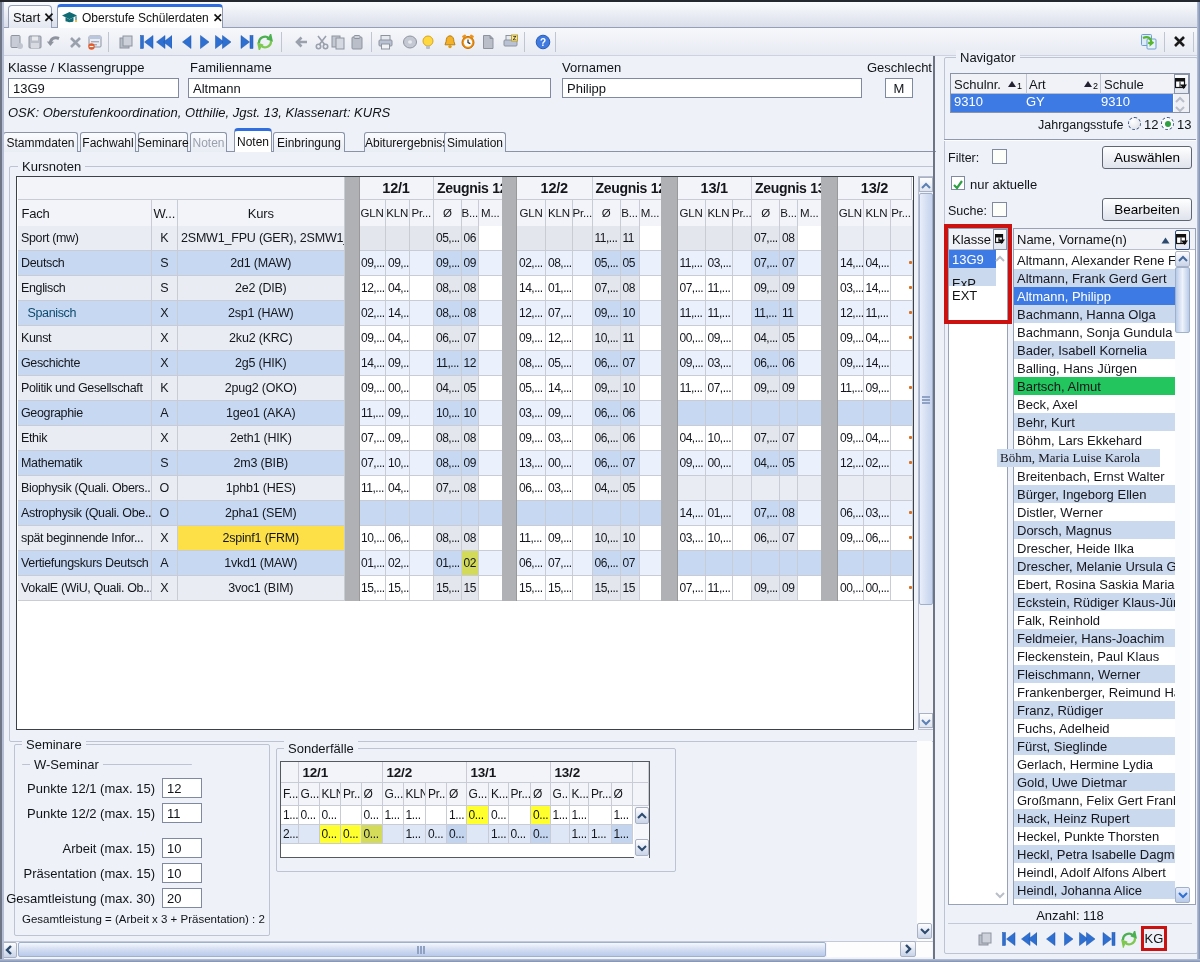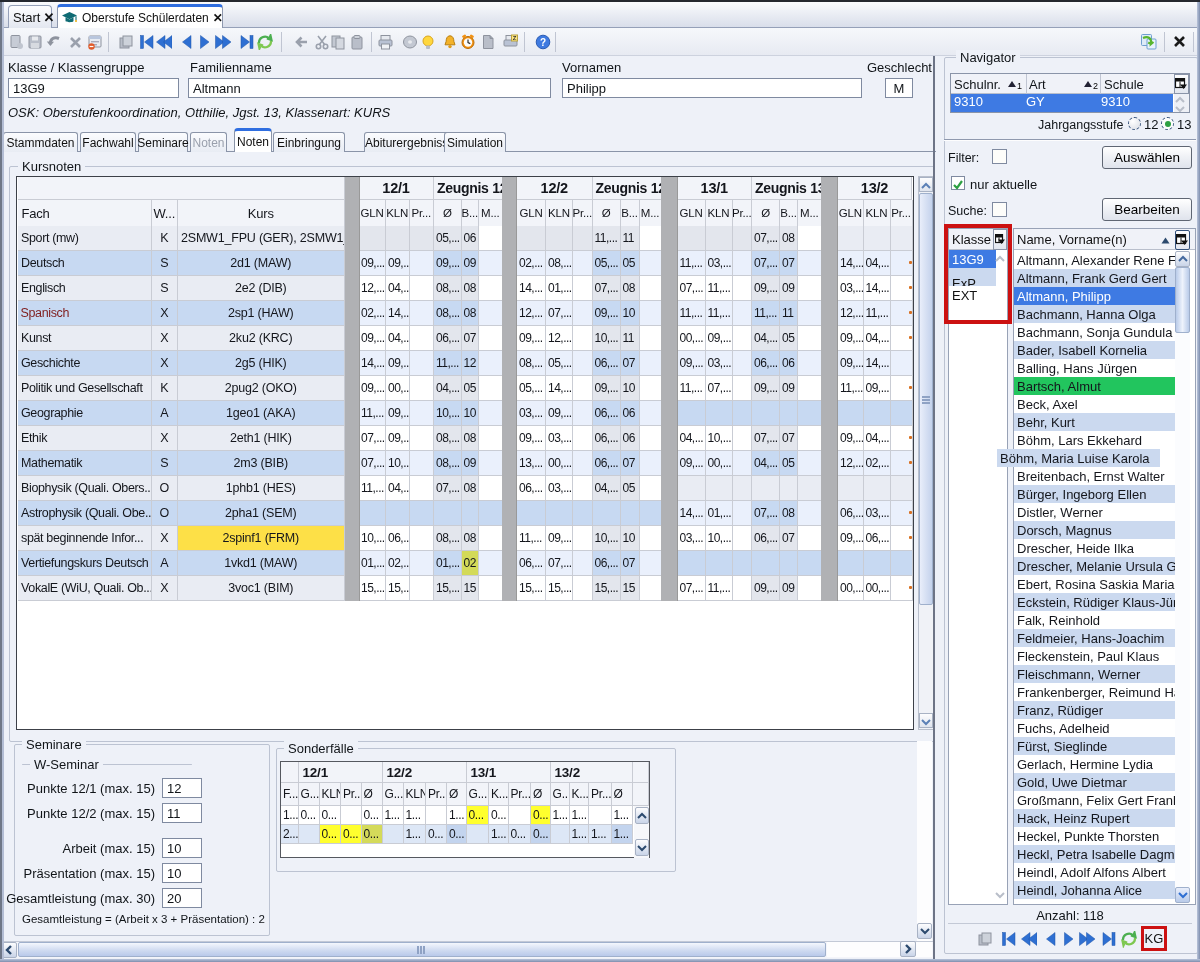--- a/index.html
+++ b/index.html
@@ -335,21 +335,21 @@
 <div class="cell" style="left:639.5px;top:276px;width:22.0px;height:25px;background:#ffffff;justify-content:flex-start;padding-left:2px;font-size:12px;color:#14161c;letter-spacing:-0.5px;"></div>
 <div class="cell" style="left:677.5px;top:276px;width:28.0px;height:25px;background:#ffffff;justify-content:flex-start;padding-left:2px;font-size:12px;color:#14161c;letter-spacing:-0.5px;">07,...</div>
 <div class="cell" style="left:705.5px;top:276px;width:27.0px;height:25px;background:#ffffff;justify-content:flex-start;padding-left:2px;font-size:12px;color:#14161c;letter-spacing:-0.5px;">11,...</div>
 <div class="cell" style="left:732.5px;top:276px;width:19.5px;height:25px;background:#ffffff;justify-content:flex-start;padding-left:2px;font-size:12px;color:#14161c;letter-spacing:-0.5px;"></div>
 <div class="cell" style="left:752px;top:276px;width:28px;height:25px;background:#e3e6ed;justify-content:flex-start;padding-left:2px;font-size:12px;color:#14161c;letter-spacing:-0.5px;">09,...</div>
 <div class="cell" style="left:780px;top:276px;width:18px;height:25px;background:#e3e6ed;justify-content:flex-start;padding-left:2px;font-size:12px;color:#14161c;letter-spacing:-0.5px;">09</div>
 <div class="cell" style="left:798px;top:276px;width:23.5px;height:25px;background:#ffffff;justify-content:flex-start;padding-left:2px;font-size:12px;color:#14161c;letter-spacing:-0.5px;"></div>
 <div class="cell" style="left:838px;top:276px;width:25.5px;height:25px;background:#ffffff;justify-content:flex-start;padding-left:2px;font-size:12px;color:#14161c;letter-spacing:-0.5px;">03,...</div>
 <div class="cell" style="left:863.5px;top:276px;width:27.0px;height:25px;background:#ffffff;justify-content:flex-start;padding-left:2px;font-size:12px;color:#14161c;letter-spacing:-0.5px;">14,...</div>
 <div class="cell" style="left:890.5px;top:276px;width:22.0px;height:25px;background:#ffffff;justify-content:flex-start;padding-left:2px;font-size:12px;color:#14161c;letter-spacing:-0.5px;"></div>
-<div class="cell" style="left:17.5px;top:301px;width:134.0px;height:25px;background:#c7d9f2;justify-content:flex-start;padding-left:3px;font-size:12.5px;color:#7f1d1d;letter-spacing:-0.35px;">Spanisch</div>
+<div class="cell" style="left:17.5px;top:301px;width:134.0px;height:25px;background:#c7d9f2;justify-content:flex-start;padding-left:10px;font-size:12.5px;color:#0c4a6e;letter-spacing:-0.35px;">Spanisch</div>
 <div class="cell" style="left:151.5px;top:301px;width:26.5px;height:25px;background:#c7d9f2;justify-content:center;font-size:12.5px;color:#14161c;">X</div>
 <div class="cell" style="left:178px;top:301px;width:166.5px;height:25px;background:#c7d9f2;justify-content:center;font-size:12.5px;color:#14161c;">2sp1 (HAW)</div>
 <div class="cell" style="left:359px;top:301px;width:27px;height:25px;background:#eaf0fc;justify-content:flex-start;padding-left:2px;font-size:12px;color:#14161c;letter-spacing:-0.5px;">02,...</div>
 <div class="cell" style="left:386px;top:301px;width:23.5px;height:25px;background:#eaf0fc;justify-content:flex-start;padding-left:2px;font-size:12px;color:#14161c;letter-spacing:-0.5px;">14,...</div>
 <div class="cell" style="left:409.5px;top:301px;width:24.5px;height:25px;background:#eaf0fc;justify-content:flex-start;padding-left:2px;font-size:12px;color:#14161c;letter-spacing:-0.5px;"></div>
 <div class="cell" style="left:434px;top:301px;width:27.5px;height:25px;background:#c7d9f2;justify-content:flex-start;padding-left:2px;font-size:12px;color:#14161c;letter-spacing:-0.5px;">08,...</div>
 <div class="cell" style="left:461.5px;top:301px;width:17.5px;height:25px;background:#c7d9f2;justify-content:flex-start;padding-left:2px;font-size:12px;color:#14161c;letter-spacing:-0.5px;">08</div>
 <div class="cell" style="left:479px;top:301px;width:23.5px;height:25px;background:#eaf0fc;justify-content:flex-start;padding-left:2px;font-size:12px;color:#14161c;letter-spacing:-0.5px;"></div>
 <div class="cell" style="left:517px;top:301px;width:29px;height:25px;background:#eaf0fc;justify-content:flex-start;padding-left:2px;font-size:12px;color:#14161c;letter-spacing:-0.5px;">12,...</div>
 <div class="cell" style="left:546px;top:301px;width:27px;height:25px;background:#eaf0fc;justify-content:flex-start;padding-left:2px;font-size:12px;color:#14161c;letter-spacing:-0.5px;">07,...</div>
@@ -859,21 +859,21 @@
 <div class="abs" style="left:1014px;top:269px;width:160px;height:18px;background:#cbd9ef;color:#14161c;font-size:13px;display:flex;align-items:center;padding-left:3px;white-space:nowrap;overflow:hidden;">Altmann, Frank Gerd Gert</div>
 <div class="abs" style="left:1014px;top:287px;width:160px;height:18px;background:#3e7ae3;color:#fff;font-size:13px;display:flex;align-items:center;padding-left:3px;white-space:nowrap;overflow:hidden;">Altmann, Philipp</div>
 <div class="abs" style="left:1014px;top:305px;width:160px;height:18px;background:#cbd9ef;color:#14161c;font-size:13px;display:flex;align-items:center;padding-left:3px;white-space:nowrap;overflow:hidden;">Bachmann, Hanna Olga</div>
 <div class="abs" style="left:1014px;top:323px;width:160px;height:18px;background:#fff;color:#14161c;font-size:13px;display:flex;align-items:center;padding-left:3px;white-space:nowrap;overflow:hidden;">Bachmann, Sonja Gundula</div>
 <div class="abs" style="left:1014px;top:341px;width:160px;height:18px;background:#cbd9ef;color:#14161c;font-size:13px;display:flex;align-items:center;padding-left:3px;white-space:nowrap;overflow:hidden;">Bader, Isabell Kornelia</div>
 <div class="abs" style="left:1014px;top:359px;width:160px;height:18px;background:#fff;color:#14161c;font-size:13px;display:flex;align-items:center;padding-left:3px;white-space:nowrap;overflow:hidden;">Balling, Hans Jürgen</div>
 <div class="abs" style="left:1014px;top:377px;width:160px;height:18px;background:#22c55e;color:#14161c;font-size:13px;display:flex;align-items:center;padding-left:3px;white-space:nowrap;overflow:hidden;">Bartsch, Almut</div>
 <div class="abs" style="left:1014px;top:395px;width:160px;height:18px;background:#fff;color:#14161c;font-size:13px;display:flex;align-items:center;padding-left:3px;white-space:nowrap;overflow:hidden;">Beck, Axel</div>
 <div class="abs" style="left:1014px;top:413px;width:160px;height:18px;background:#cbd9ef;color:#14161c;font-size:13px;display:flex;align-items:center;padding-left:3px;white-space:nowrap;overflow:hidden;">Behr, Kurt</div>
 <div class="abs" style="left:1014px;top:431px;width:160px;height:18px;background:#fff;color:#14161c;font-size:13px;display:flex;align-items:center;padding-left:3px;white-space:nowrap;overflow:hidden;">Böhm, Lars Ekkehard</div>
-<div class="abs" style="left:997px;top:449px;width:160px;height:18px;background:#cbd9ef;color:#14161c;font-size:13px;display:flex;align-items:center;padding-left:3px;white-space:nowrap;overflow:hidden;">Böhm, Maria Luise Karola</div>
+<div class="abs" style="left:997px;top:449px;width:160px;height:18px;background:#cbd9ef;color:#14161c;font-size:13px;display:flex;align-items:center;padding-left:3px;white-space:nowrap;overflow:hidden;font-family:Liberation Serif, serif;">Böhm, Maria Luise Karola</div>
 <div class="abs" style="left:1014px;top:467px;width:160px;height:18px;background:#fff;color:#14161c;font-size:13px;display:flex;align-items:center;padding-left:3px;white-space:nowrap;overflow:hidden;">Breitenbach, Ernst Walter</div>
 <div class="abs" style="left:1014px;top:485px;width:160px;height:18px;background:#cbd9ef;color:#14161c;font-size:13px;display:flex;align-items:center;padding-left:3px;white-space:nowrap;overflow:hidden;">Bürger, Ingeborg Ellen</div>
 <div class="abs" style="left:1014px;top:503px;width:160px;height:18px;background:#fff;color:#14161c;font-size:13px;display:flex;align-items:center;padding-left:3px;white-space:nowrap;overflow:hidden;">Distler, Werner</div>
 <div class="abs" style="left:1014px;top:521px;width:160px;height:18px;background:#cbd9ef;color:#14161c;font-size:13px;display:flex;align-items:center;padding-left:3px;white-space:nowrap;overflow:hidden;">Dorsch, Magnus</div>
 <div class="abs" style="left:1014px;top:539px;width:160px;height:18px;background:#fff;color:#14161c;font-size:13px;display:flex;align-items:center;padding-left:3px;white-space:nowrap;overflow:hidden;">Drescher, Heide Ilka</div>
 <div class="abs" style="left:1014px;top:557px;width:160px;height:18px;background:#cbd9ef;color:#14161c;font-size:13px;display:flex;align-items:center;padding-left:3px;white-space:nowrap;overflow:hidden;">Drescher, Melanie Ursula Gis...</div>
 <div class="abs" style="left:1014px;top:575px;width:160px;height:18px;background:#fff;color:#14161c;font-size:13px;display:flex;align-items:center;padding-left:3px;white-space:nowrap;overflow:hidden;">Ebert, Rosina Saskia Maria-L...</div>
 <div class="abs" style="left:1014px;top:593px;width:160px;height:18px;background:#cbd9ef;color:#14161c;font-size:13px;display:flex;align-items:center;padding-left:3px;white-space:nowrap;overflow:hidden;">Eckstein, Rüdiger Klaus-Jürg...</div>
 <div class="abs" style="left:1014px;top:611px;width:160px;height:18px;background:#fff;color:#14161c;font-size:13px;display:flex;align-items:center;padding-left:3px;white-space:nowrap;overflow:hidden;">Falk, Reinhold</div>
 <div class="abs" style="left:1014px;top:629px;width:160px;height:18px;background:#cbd9ef;color:#14161c;font-size:13px;display:flex;align-items:center;padding-left:3px;white-space:nowrap;overflow:hidden;">Feldmeier, Hans-Joachim</div>

